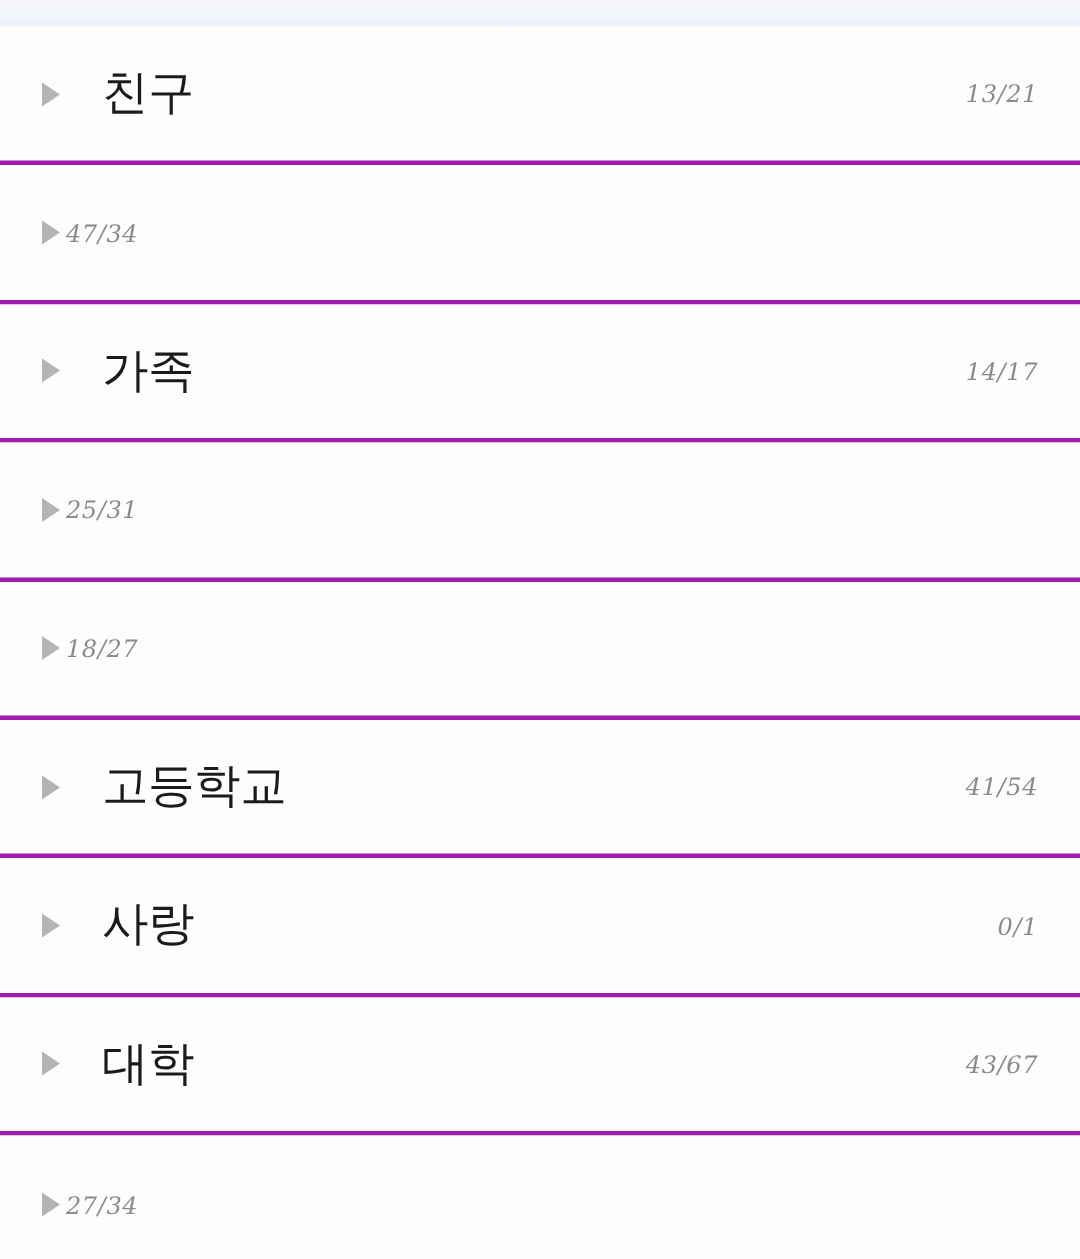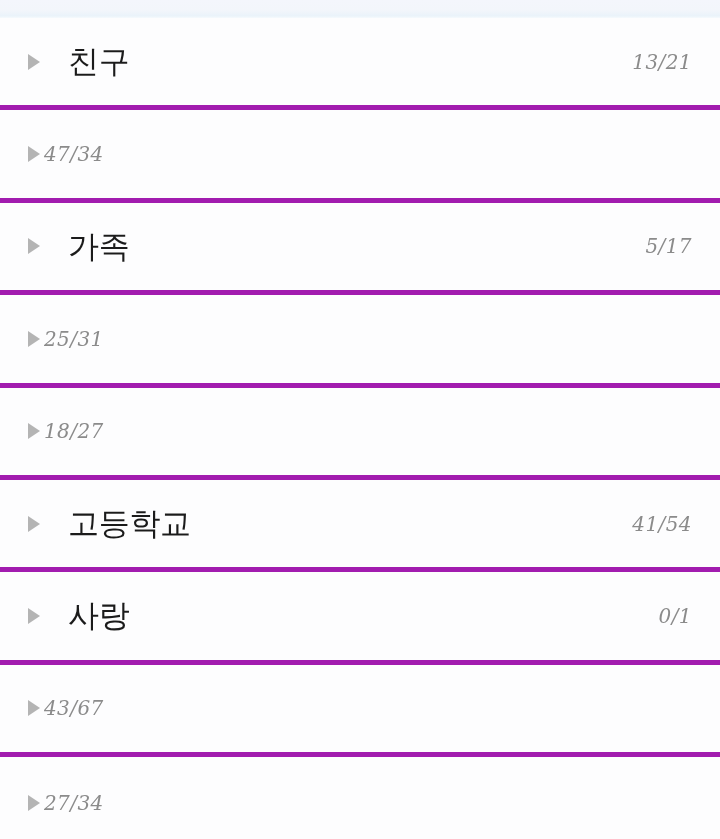--- a/index.html
+++ b/index.html
@@ -43,21 +43,21 @@
   }
 
   .row {
     position: relative;
     box-sizing: border-box;
     height: 92.4px;
     width: 720px;
     display: flex;
     align-items: center;
     background: #fdfdfe;
-    border-bottom: 5px solid #a21caf;
+    border-bottom: 3px solid #a21caf;
     padding-left: 26px;
     padding-right: 28px;
   }
   .row:last-child {
     border-bottom: none;
   }
 
   
   .disclosure {
     flex: 0 0 auto;
@@ -79,21 +79,21 @@
     line-height: 1.15;
     letter-spacing: -0.3px;
     font-weight: 400;
     white-space: nowrap;
     overflow: hidden;
   }
 
   .count {
     flex: 0 0 auto;
     color: #8b8b8b;
-    font-size: 20px;
+    font-size: 16px;
     font-family: "DejaVu Serif", "Liberation Serif", serif;
     font-style: italic;
     letter-spacing: 0.4px;
     white-space: nowrap;
     text-align: center;
   }
 </style>
 </head>
 <body>
 
@@ -120,21 +120,21 @@
     </span>
     <span class="count">47/34</span>
   </div>
       <div class="row">
     <span class="disclosure">
       <svg width="15" height="18" viewBox="0 0 15 18" aria-hidden="true">
         <polygon points="2,1 14,9 2,17" fill="#b4b4b4"></polygon>
       </svg>
     </span>
     <span class="label">가족</span>
-    <span class="count">5/17</span>
+    <span class="count">14/17</span>
   </div>
       <div class="row">
     <span class="disclosure">
       <svg width="15" height="18" viewBox="0 0 15 18" aria-hidden="true">
         <polygon points="2,1 14,9 2,17" fill="#b4b4b4"></polygon>
       </svg>
     </span>
     <span class="count">25/31</span>
   </div>
       <div class="row">
@@ -162,20 +162,21 @@
     </span>
     <span class="label">사랑</span>
     <span class="count">0/1</span>
   </div>
       <div class="row">
     <span class="disclosure">
       <svg width="15" height="18" viewBox="0 0 15 18" aria-hidden="true">
         <polygon points="2,1 14,9 2,17" fill="#b4b4b4"></polygon>
       </svg>
     </span>
+    <span class="label">대학</span>
     <span class="count">43/67</span>
   </div>
       <div class="row">
     <span class="disclosure">
       <svg width="15" height="18" viewBox="0 0 15 18" aria-hidden="true">
         <polygon points="2,1 14,9 2,17" fill="#b4b4b4"></polygon>
       </svg>
     </span>
     <span class="count">27/34</span>
   </div>

